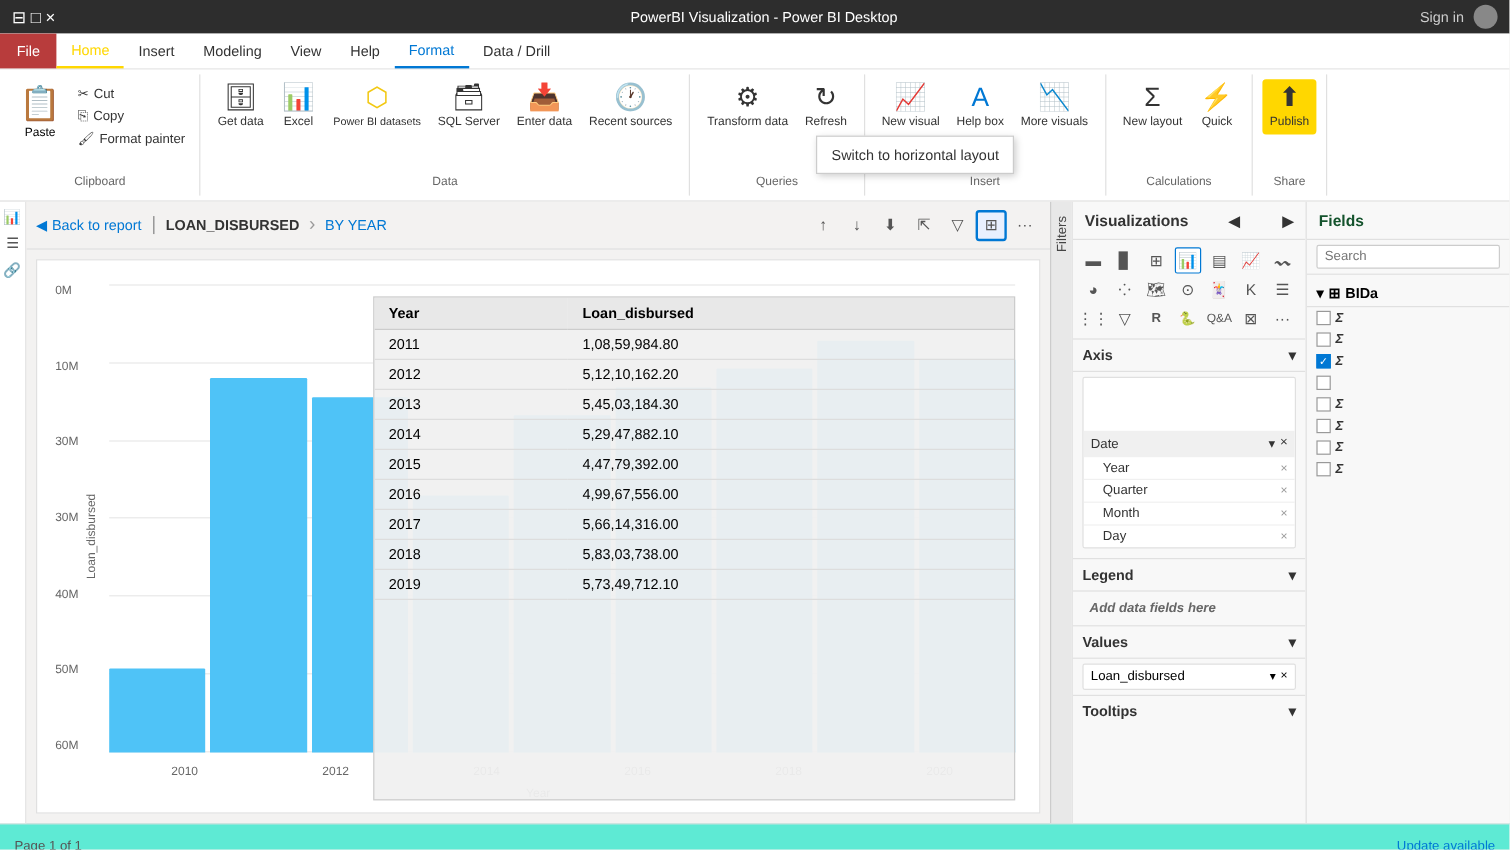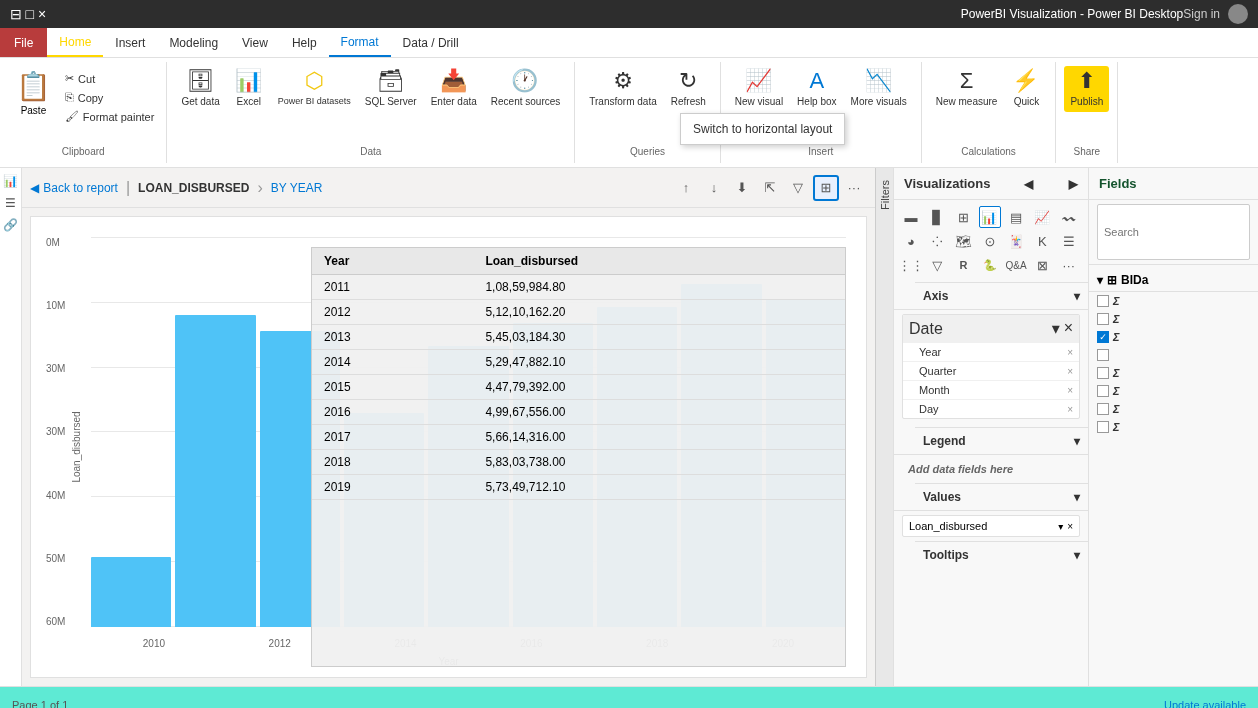--- a/index.html
+++ b/index.html
@@ -9,21 +9,21 @@
     .titlebar {
       height: 28px;
       background: #2d2d2d;
       display: flex;
       align-items: center;
       justify-content: space-between;
       padding: 0 10px;
       color: #fff;
       font-size: 12px;
     }
-    .titlebar-title { flex: 1; text-align: right; }
+    .titlebar-title { flex: 1; text-align: center; }
     .titlebar-right { display: flex; align-items: center; gap: 8px; }
 
     
     .menubar {
       height: 30px;
       background: #fff;
       display: flex;
       align-items: center;
       border-bottom: 1px solid #e0e0e0;
     }
@@ -377,24 +377,25 @@
       border: 1px solid #e0e0e0;
       border-radius: 2px;
       margin-bottom: 4px;
       overflow: hidden;
     }
     .viz-field-header {
       display: flex;
       align-items: center;
       justify-content: space-between;
       padding: 4px 6px;
-      font-size: 16px;
+      font-size: 11px;
       color: #333;
       background: #f0f0f0;
       cursor: pointer;
+      margin-top: 44px;
     }
     .viz-field-item {
       display: flex;
       align-items: center;
       justify-content: space-between;
       padding: 3px 6px 3px 16px;
       font-size: 11px;
       color: #333;
       border-top: 1px solid #f0f0f0;
     }
@@ -423,21 +424,20 @@
     .viz-section-collapsible {
       display: flex;
       align-items: center;
       justify-content: space-between;
       padding: 6px 8px;
       font-size: 12px;
       font-weight: 600;
       color: #333;
       cursor: pointer;
       border-top: 1px solid #e0e0e0;
-      margin-left: 21px;
     }
 
     
     .fields-panel {
       width: 170px;
       background: #f8f8f8;
       border-left: 1px solid #e0e0e0;
       display: flex;
       flex-direction: column;
       overflow-y: auto;
@@ -448,21 +448,21 @@
       font-weight: 600;
       color: #14532d;
       border-bottom: 1px solid #e0e0e0;
     }
     .fields-search {
       padding: 4px 8px;
       border-bottom: 1px solid #e0e0e0;
     }
     .fields-search input {
       width: 100%;
-      padding: 21px 6px;
+      padding: 3px 6px;
       font-size: 11px;
       border: 1px solid #ccc;
       border-radius: 2px;
     }
     .fields-table {
       padding: 4px 0;
     }
     .fields-table-item {
       display: flex;
       align-items: center;
@@ -616,21 +616,21 @@
         <div class="label">More visuals</div>
       </div>
     </div>
     <span class="ribbon-group-label">Insert</span>
   </div>
 
   <div class="ribbon-group">
     <div class="ribbon-items">
       <div class="ribbon-btn">
         <div class="icon">Σ</div>
-        <div class="label">New measure</div>
+        <div class="label">New layout</div>
       </div>
       <div class="ribbon-btn">
         <div class="icon">⚡</div>
         <div class="label">Quick</div>
       </div>
     </div>
     <span class="ribbon-group-label" style="left:50%">Calculations</span>
   </div>
 
   <div class="tooltip-popup">

